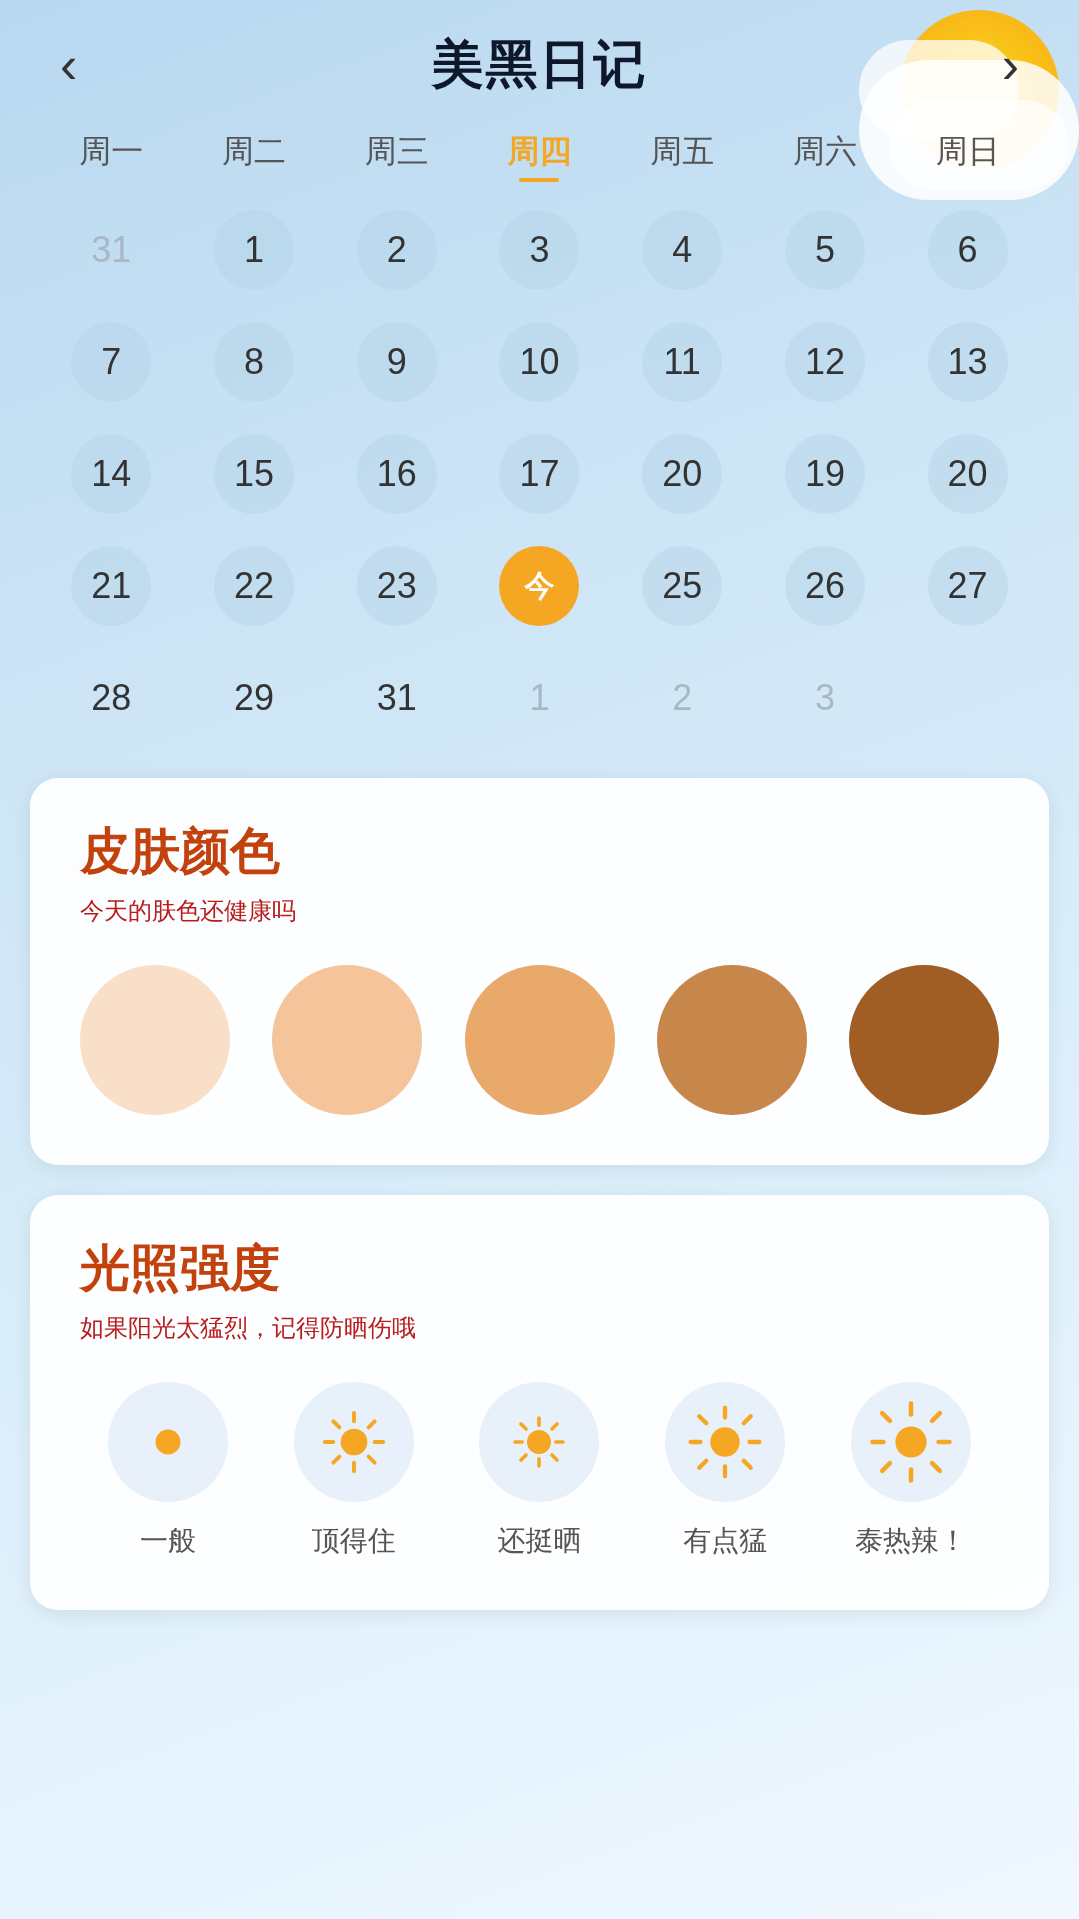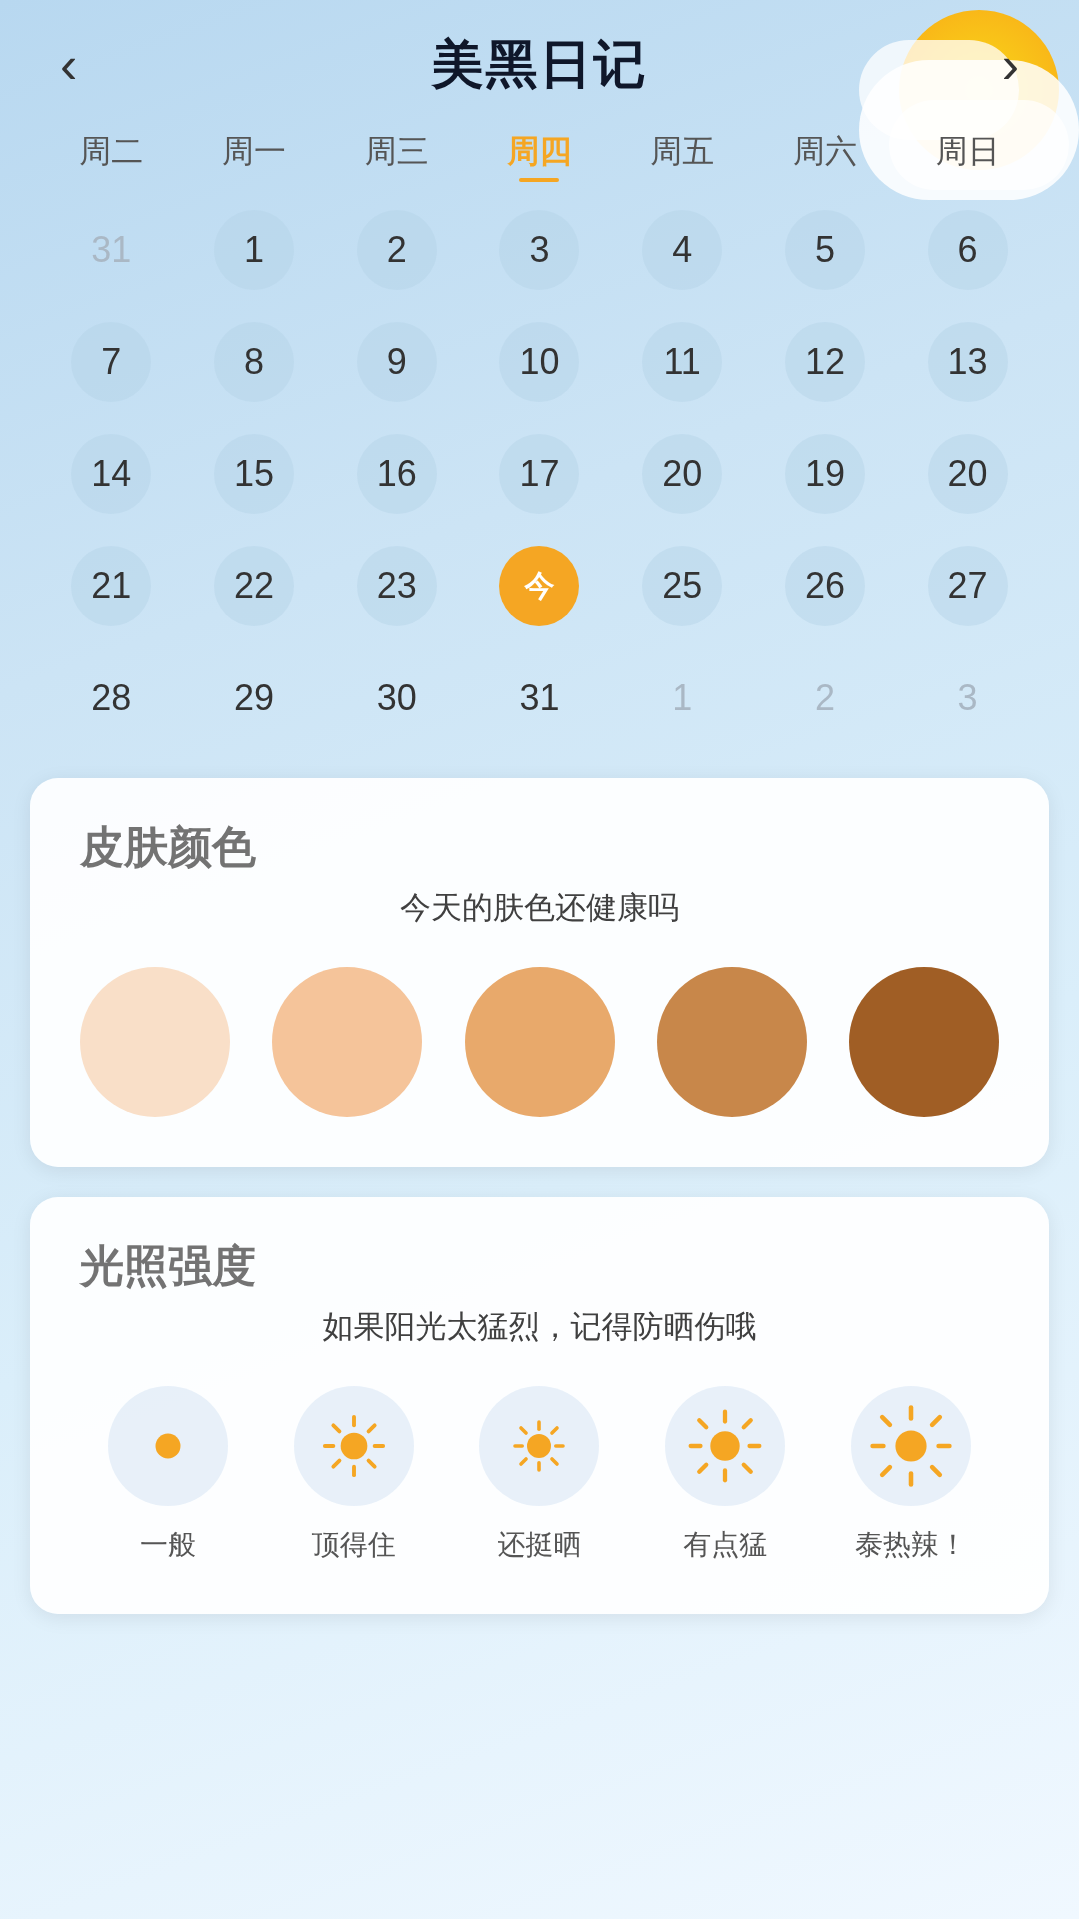--- a/index.html
+++ b/index.html
@@ -182,31 +182,30 @@
     }
 
     .card {
       background: rgba(255,255,255,0.92);
       border-radius: 28px;
       padding: 40px 50px 50px 50px;
       box-shadow: 0 4px 20px rgba(0,0,0,0.08);
     }
 
     .card-title {
-      font-size: 44px;
+      font-size: 50px;
       font-weight: 700;
-      color: #737373;
+      color: #c2410c;
       margin-bottom: 10px;
     }
 
     .card-subtitle {
-      font-size: 31px;
-      color: #404040;
+      font-size: 24px;
+      color: #b91c1c;
       margin-bottom: 38px;
-      text-align: center;
     }
 
     
     .skin-colors {
       display: flex;
       gap: 28px;
       align-items: center;
       justify-content: space-between;
     }
 
@@ -270,22 +269,22 @@
 </div>
 
 <div class="header">
   <button class="nav-btn">‹</button>
   <span class="header-title">美黑日记</span>
   <button class="nav-btn">›</button>
 </div>
 
 <div class="calendar">
   <div class="weekdays">
+    <span class="weekday">周一</span>
     <span class="weekday">周二</span>
-    <span class="weekday">周一</span>
     <span class="weekday">周三</span>
     <span class="weekday today-col">周四</span>
     <span class="weekday">周五</span>
     <span class="weekday">周六</span>
     <span class="weekday">周日</span>
   </div>
 
   <div class="days-grid">
 
     <div class="day-cell">
@@ -374,23 +373,20 @@
       </div>
     <div class="day-cell">
         <span class="day-num">27</span>
       </div>
 
     <div class="day-cell">
         <span class="day-num no-bg">28</span>
       </div>
     <div class="day-cell">
         <span class="day-num no-bg">29</span>
-      </div>
-    <div class="day-cell">
-        <span class="day-num no-bg">30</span>
       </div>
     <div class="day-cell">
         <span class="day-num no-bg">31</span>
       </div>
     <div class="day-cell">
         <span class="day-num faded no-bg">1</span>
       </div>
     <div class="day-cell">
         <span class="day-num faded no-bg">2</span>
       </div>

